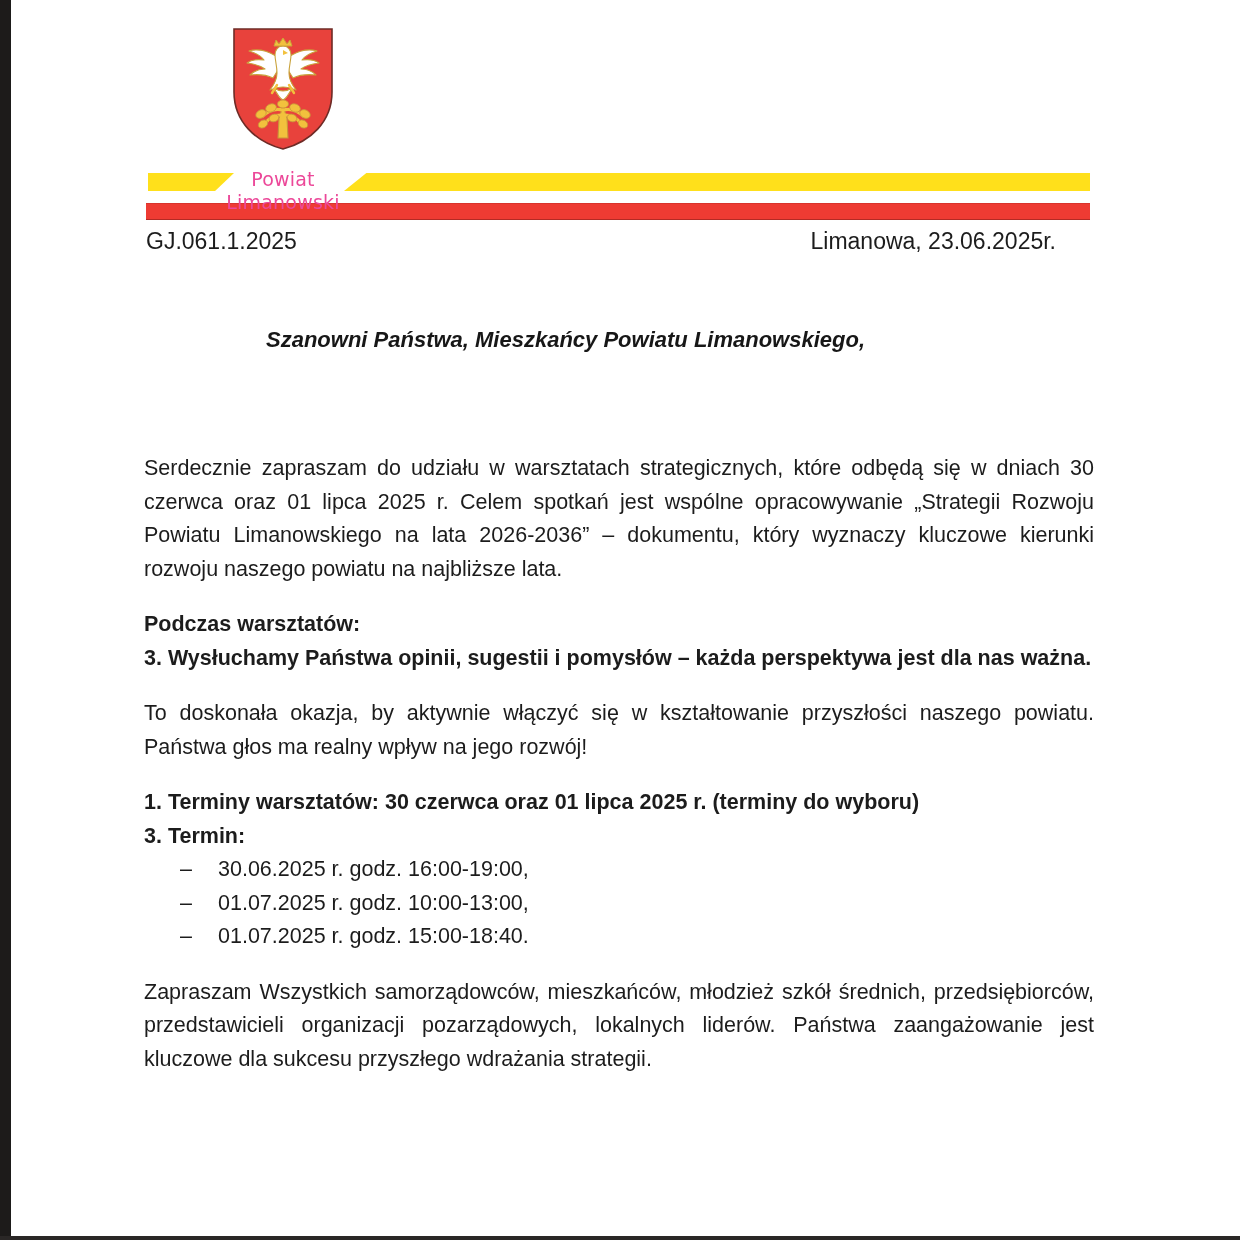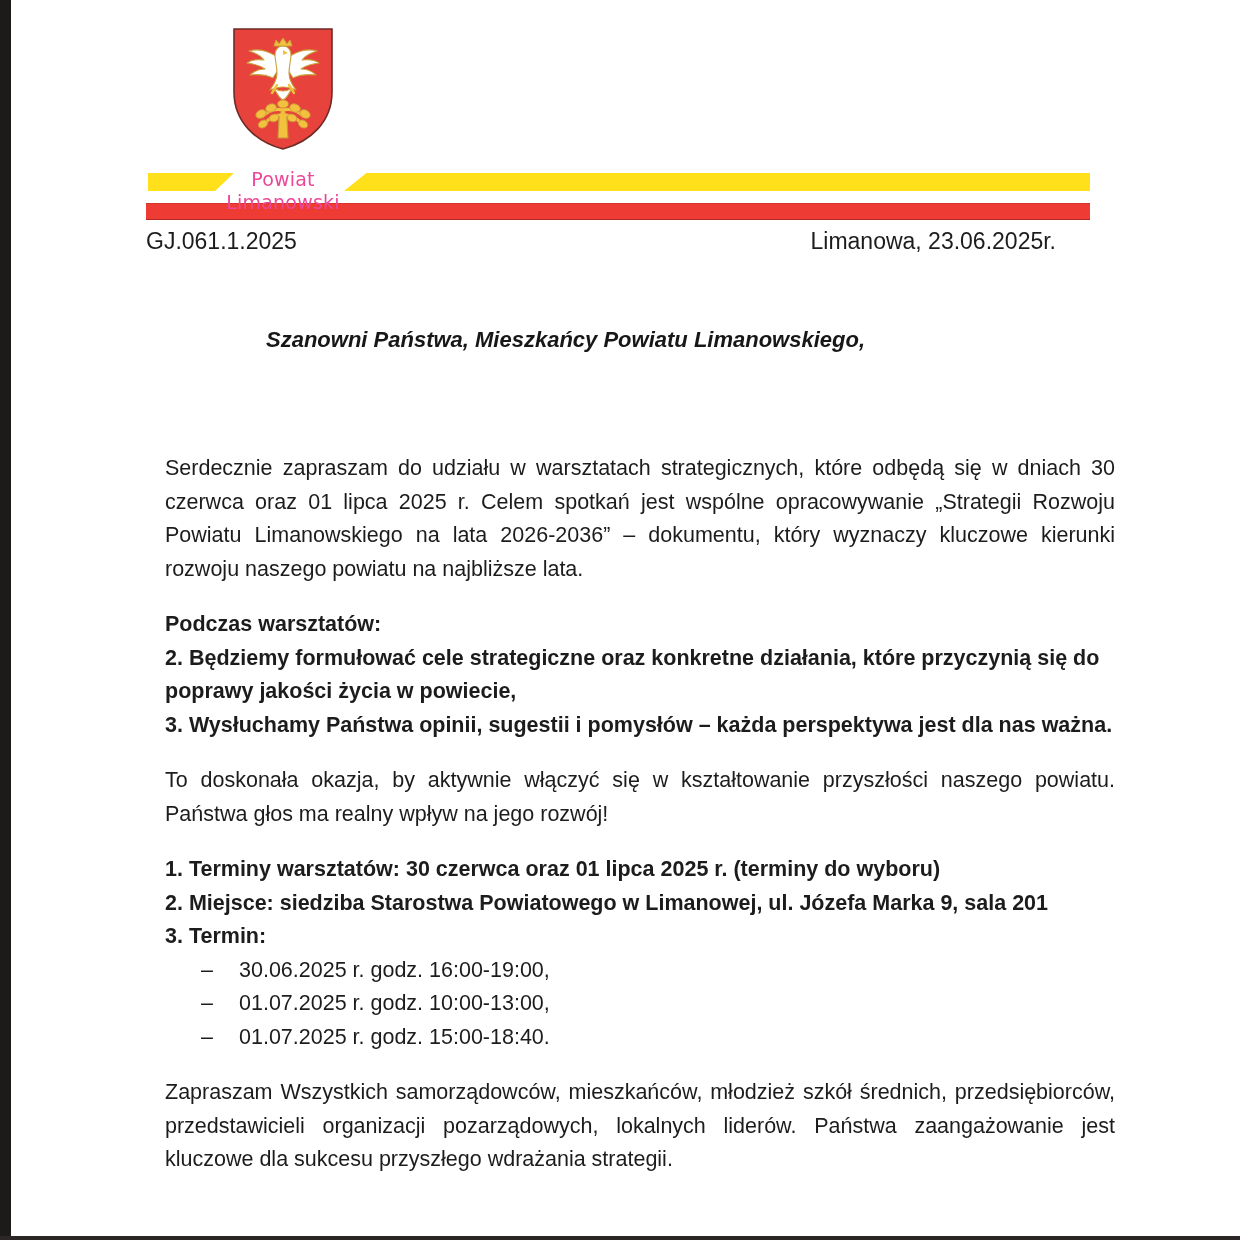--- a/index.html
+++ b/index.html
@@ -128,21 +128,20 @@
     white-space: nowrap;
   }
   .body-area {
     position: absolute;
     left: 144px;
     top: 452px;
     width: 950px;
     font-size: 21.5px;
     line-height: 33.5px;
     color: #1c1c1c;
-    margin-left: 21px;
   }
   .p-justify { text-align: justify; text-justify: inter-word; }
   .p-left { text-align: left; font-weight: bold; }
   .gap-md { height: 22px; }
 
   .dash-list {
     margin: 0;
     padding: 0;
     list-style: none;
   }
@@ -236,31 +235,29 @@
 
   <div class="salutation">Szanowni Państwa, Mieszkańcy Powiatu Limanowskiego,</div>
 
   <div class="body-area">
 
     <div class="p-justify">Serdecznie zapraszam do udziału w warsztatach strategicznych, które odbędą się w dniach 30 czerwca oraz 01 lipca 2025 r. Celem spotkań jest wspólne opracowywanie „Strategii Rozwoju Powiatu Limanowskiego na lata 2026-2036” – dokumentu, który wyznaczy kluczowe kierunki rozwoju naszego powiatu na najbliższe lata.</div>
 
     <div class="gap-md"></div>
 
     <div class="p-left">Podczas warsztatów:</div>
-    <div class="p-left">2. Będziemy formułować cele strategiczne oraz konkretne działania, które przyczynią się do poprawy jakości życia w powiecie,</div>
     <div class="p-left">3. Wysłuchamy Państwa opinii, sugestii i pomysłów – każda perspektywa jest dla nas ważna.</div>
 
     <div class="gap-md"></div>
 
     <div class="p-justify">To doskonała okazja, by aktywnie włączyć się w kształtowanie przyszłości naszego powiatu. Państwa głos ma realny wpływ na jego rozwój!</div>
 
     <div class="gap-md"></div>
 
     <div class="p-left">1. Terminy warsztatów: 30 czerwca oraz 01 lipca 2025 r. (terminy do wyboru)</div>
-    <div class="p-left">2. Miejsce: siedziba Starostwa Powiatowego w Limanowej, ul. Józefa Marka 9, sala 201</div>
     <div class="p-left">3. Termin:</div>
 
     <ul class="dash-list">
       <li>
         <span class="dash-mark">–</span>
         <span class="dash-text">30.06.2025 r. godz. 16:00-19:00,</span>
       </li>
       <li>
         <span class="dash-mark">–</span>
         <span class="dash-text">01.07.2025 r. godz. 10:00-13:00,</span>

